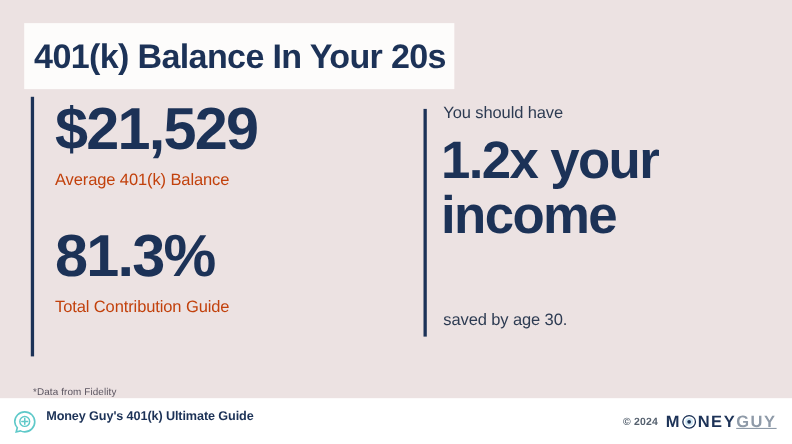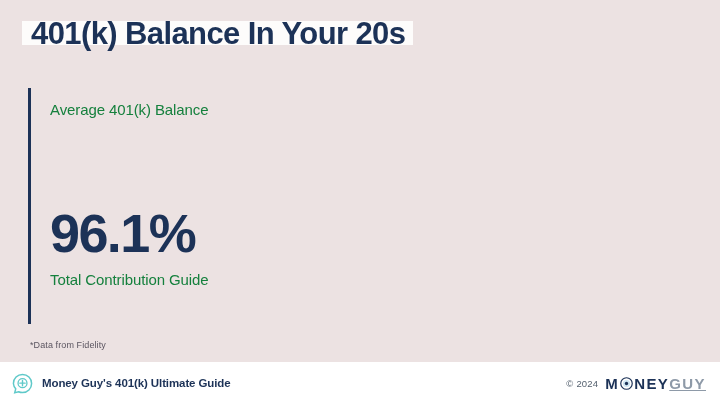--- a/index.html
+++ b/index.html
@@ -22,21 +22,21 @@
     background: #ece2e2;
     box-sizing: border-box;
     overflow: hidden;
   }
 
   
   #title-band {
     position: absolute;
     left: 22px;
     top: 21px;
-    height: 24px;
+    height: 60px;
     background: #fdfcfb;
     display: flex;
     align-items: center;
     padding: 0 8px 0 9px;
     box-sizing: border-box;
   }
   #title-text {
     font-size: 31px;
     font-weight: 700;
     letter-spacing: -0.6px;
@@ -92,21 +92,21 @@
     font-weight: 700;
     letter-spacing: -1.6px;
     color: #1c3257;
     line-height: 1.0;
     white-space: nowrap;
   }
   .stat-label {
     margin-top: 11px;
     font-size: 15px;
     font-weight: 400;
-    color: #15803d;
+    color: #c2410c;
     letter-spacing: -0.1px;
     white-space: nowrap;
   }
 
   
   #right-lead {
     position: absolute;
     left: 18px;
     top: 10px;
     font-size: 15px;
@@ -135,21 +135,21 @@
     font-weight: 400;
     color: #2d3b52;
     letter-spacing: -0.1px;
     white-space: nowrap;
   }
 
   
   #footnote {
     position: absolute;
     left: 30px;
-    top: 340px;
+    top: 351px;
     font-size: 9px;
     font-weight: 400;
     color: #5b5560;
     letter-spacing: 0.1px;
     white-space: nowrap;
   }
 
   
   #footer-bar {
     position: absolute;
@@ -158,21 +158,20 @@
     width: 720px;
     height: 42px;
     background: #ffffff;
     display: flex;
     align-items: center;
     box-sizing: border-box;
     padding: 0 14px 0 12px;
   }
   #footer-left {
     display: flex;
-    align-items: center;
     gap: 9px;
   }
   #footer-icon {
     width: 21px;
     height: 21px;
     flex: 0 0 21px;
     display: block;
   }
   #footer-title {
     font-size: 11.5px;
@@ -182,21 +181,21 @@
     white-space: nowrap;
   }
   #footer-right {
     margin-left: auto;
     display: flex;
     align-items: center;
     gap: 7px;
   }
   #copyright {
     font-size: 9.5px;
-    font-weight: 400;
+    font-weight: 700;
     color: #55616f;
     white-space: nowrap;
     letter-spacing: 0.2px;
     text-align: right;
   }
   #brand-logo {
     display: flex;
     align-items: center;
     font-size: 15px;
     font-weight: 700;
@@ -221,31 +220,47 @@
     <span id="title-text">401(k) Balance In Your 20s</span>
   </div>
 
   <div id="columns">
 
     <div id="left-column" class="column">
       <div class="col-rule"></div>
       <div class="col-body">
 
         <div class="stat" id="stat-balance">
+          <div class="stat-value">$21,529</div>
           <div class="stat-label">Average 401(k) Balance</div>
         </div>
 
         <div class="stat" id="stat-contribution">
-          <div class="stat-value">96.1%</div>
+          <div class="stat-value">81.3%</div>
           <div class="stat-label">Total Contribution Guide</div>
         </div>
 
       </div>
     </div>
 
+    <div id="right-column" class="column">
+      <div class="col-rule"></div>
+      <div class="col-body">
+
+        <div id="right-lead">You should have</div>
+
+        <div id="right-headline">
+          <span class="hl-line">1.2x your</span>
+          <span class="hl-line">income</span>
+        </div>
+
+        <div id="right-tail">saved by age 30.</div>
+
+      </div>
+    </div>
 
   </div>
 
   <div id="footnote">*Data from Fidelity</div>
 
   <div id="footer-bar">
 
     <div id="footer-left">
       <svg id="footer-icon" viewBox="0 0 24 24">
         <path d="M12 1.6c5.74 0 10.4 4.66 10.4 10.4 0 5.74-4.66 10.4-10.4 10.4-1.6 0-3.12-.36-4.48-1.02l-4.4 1.1 1.12-4.34A10.33 10.33 0 0 1 1.6 12C1.6 6.26 6.26 1.6 12 1.6z" fill="none" stroke="#5fc9c9" stroke-width="1.7"></path>

